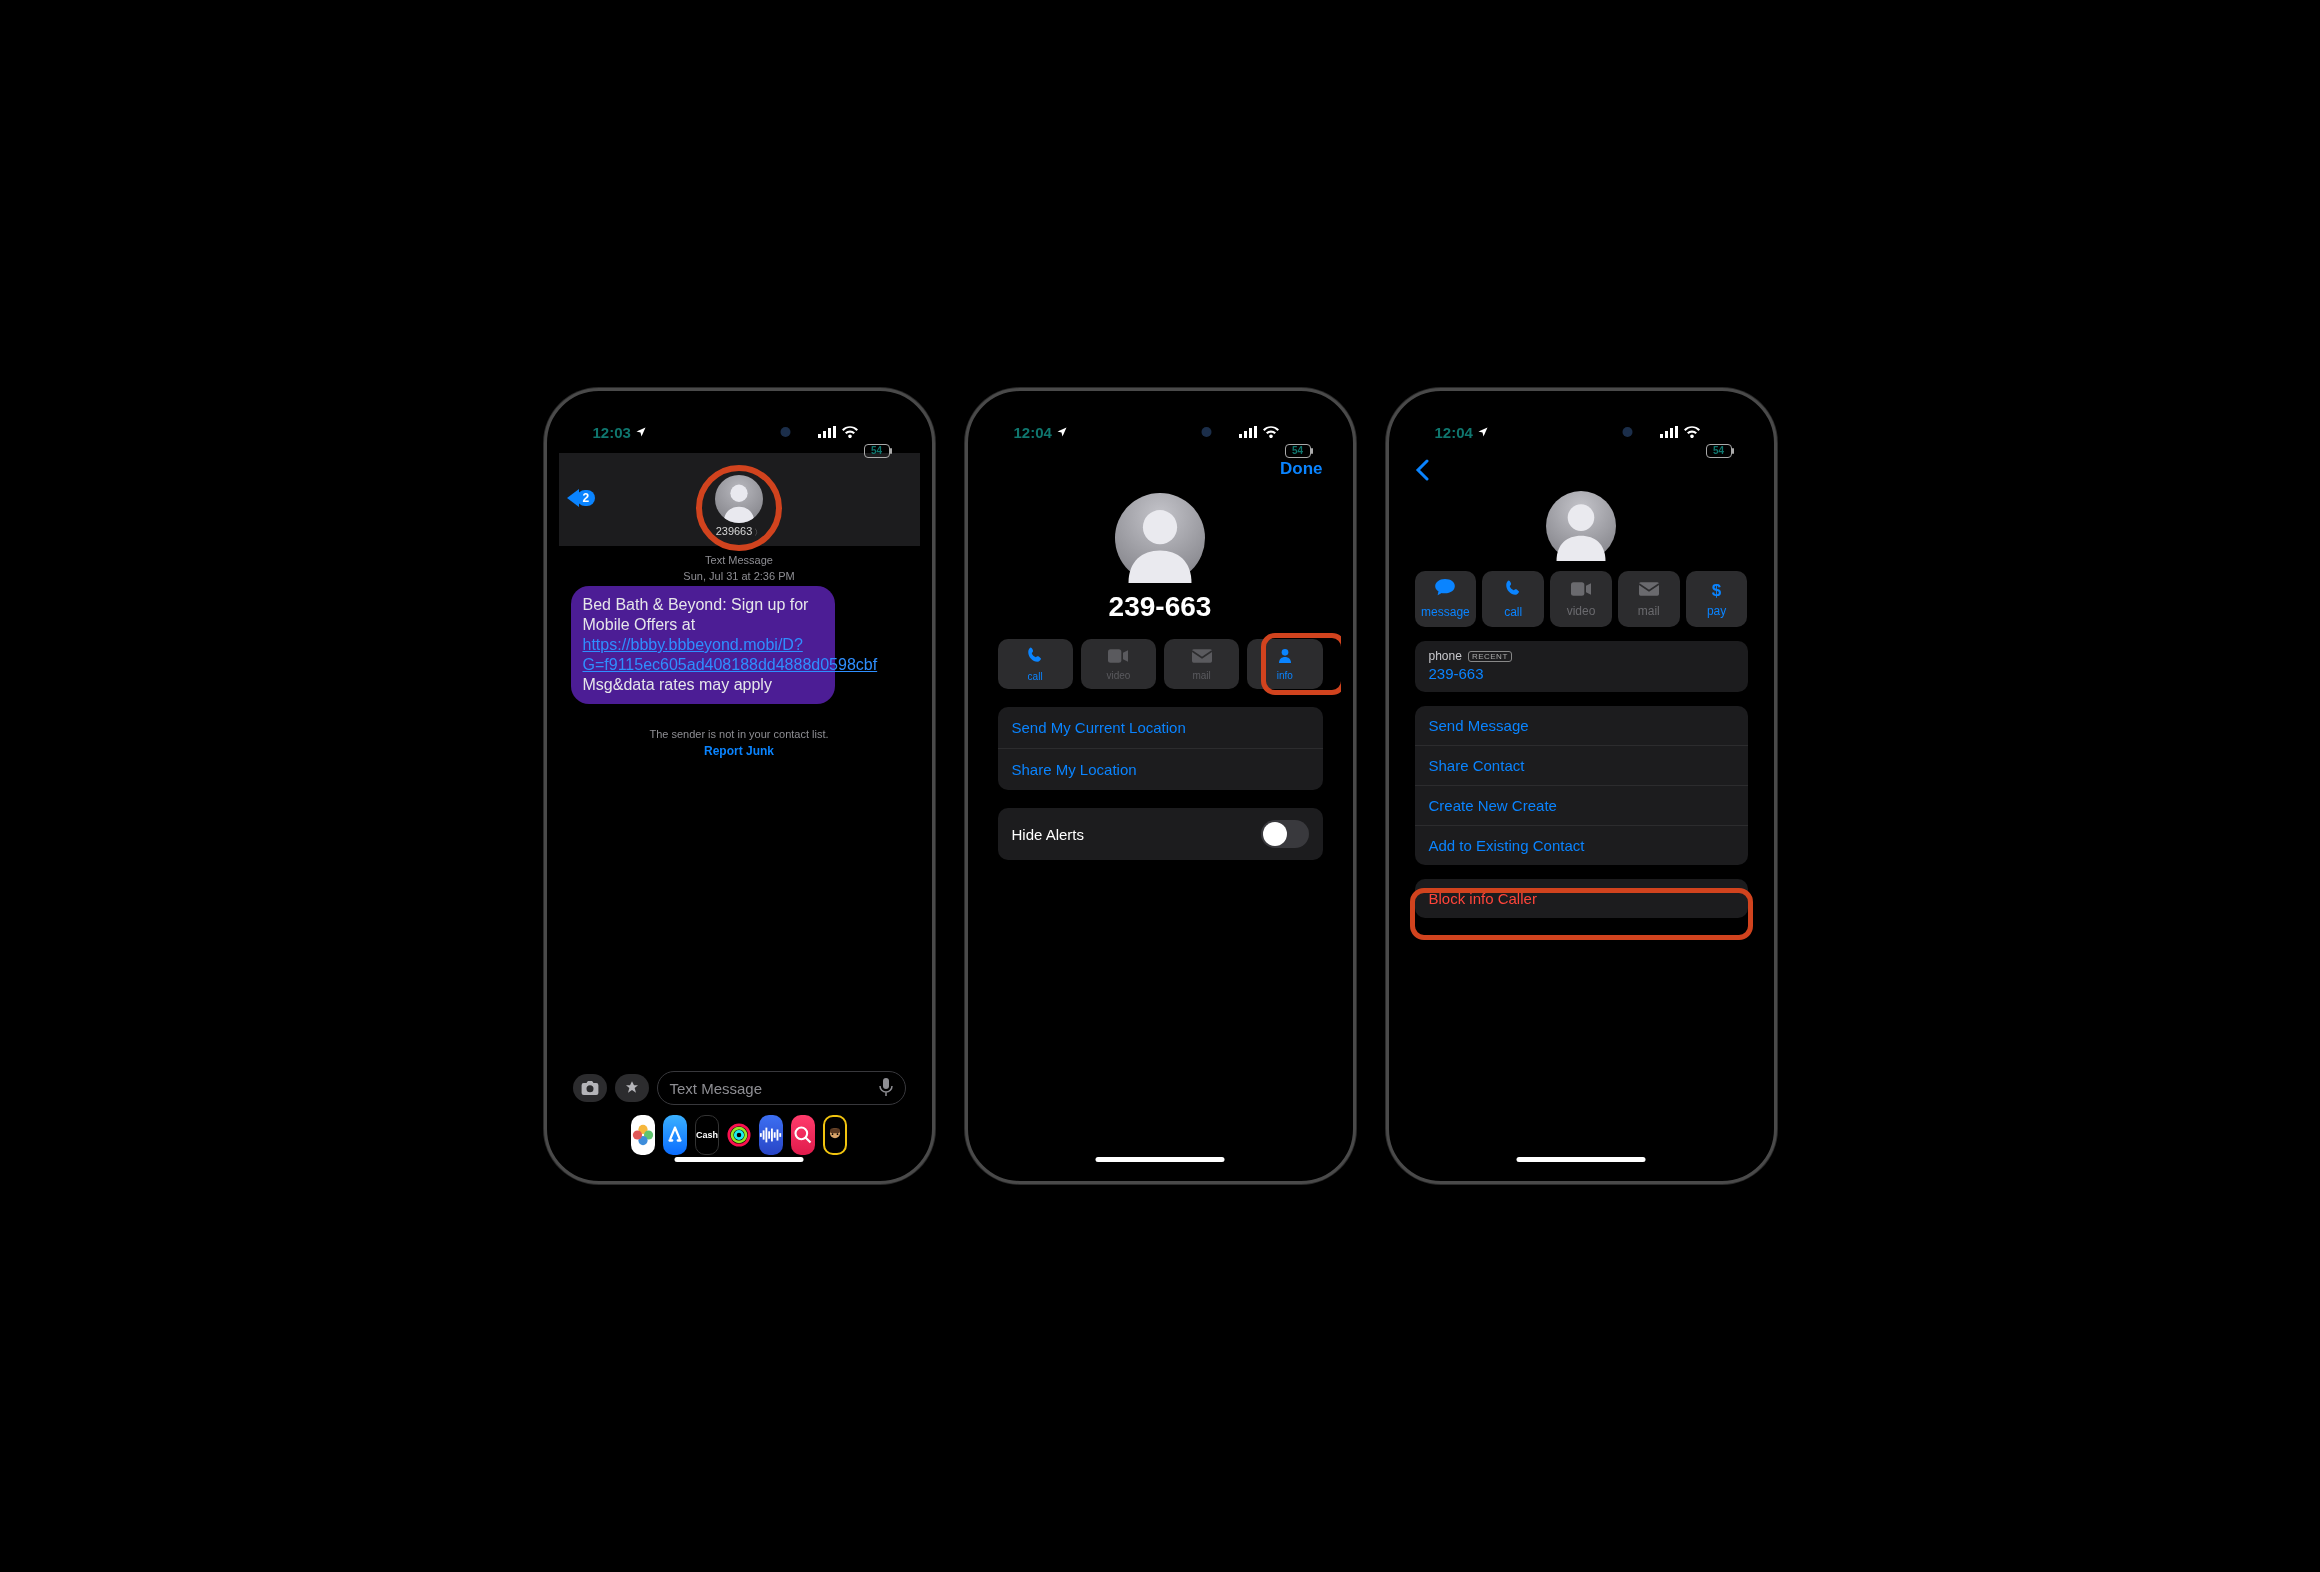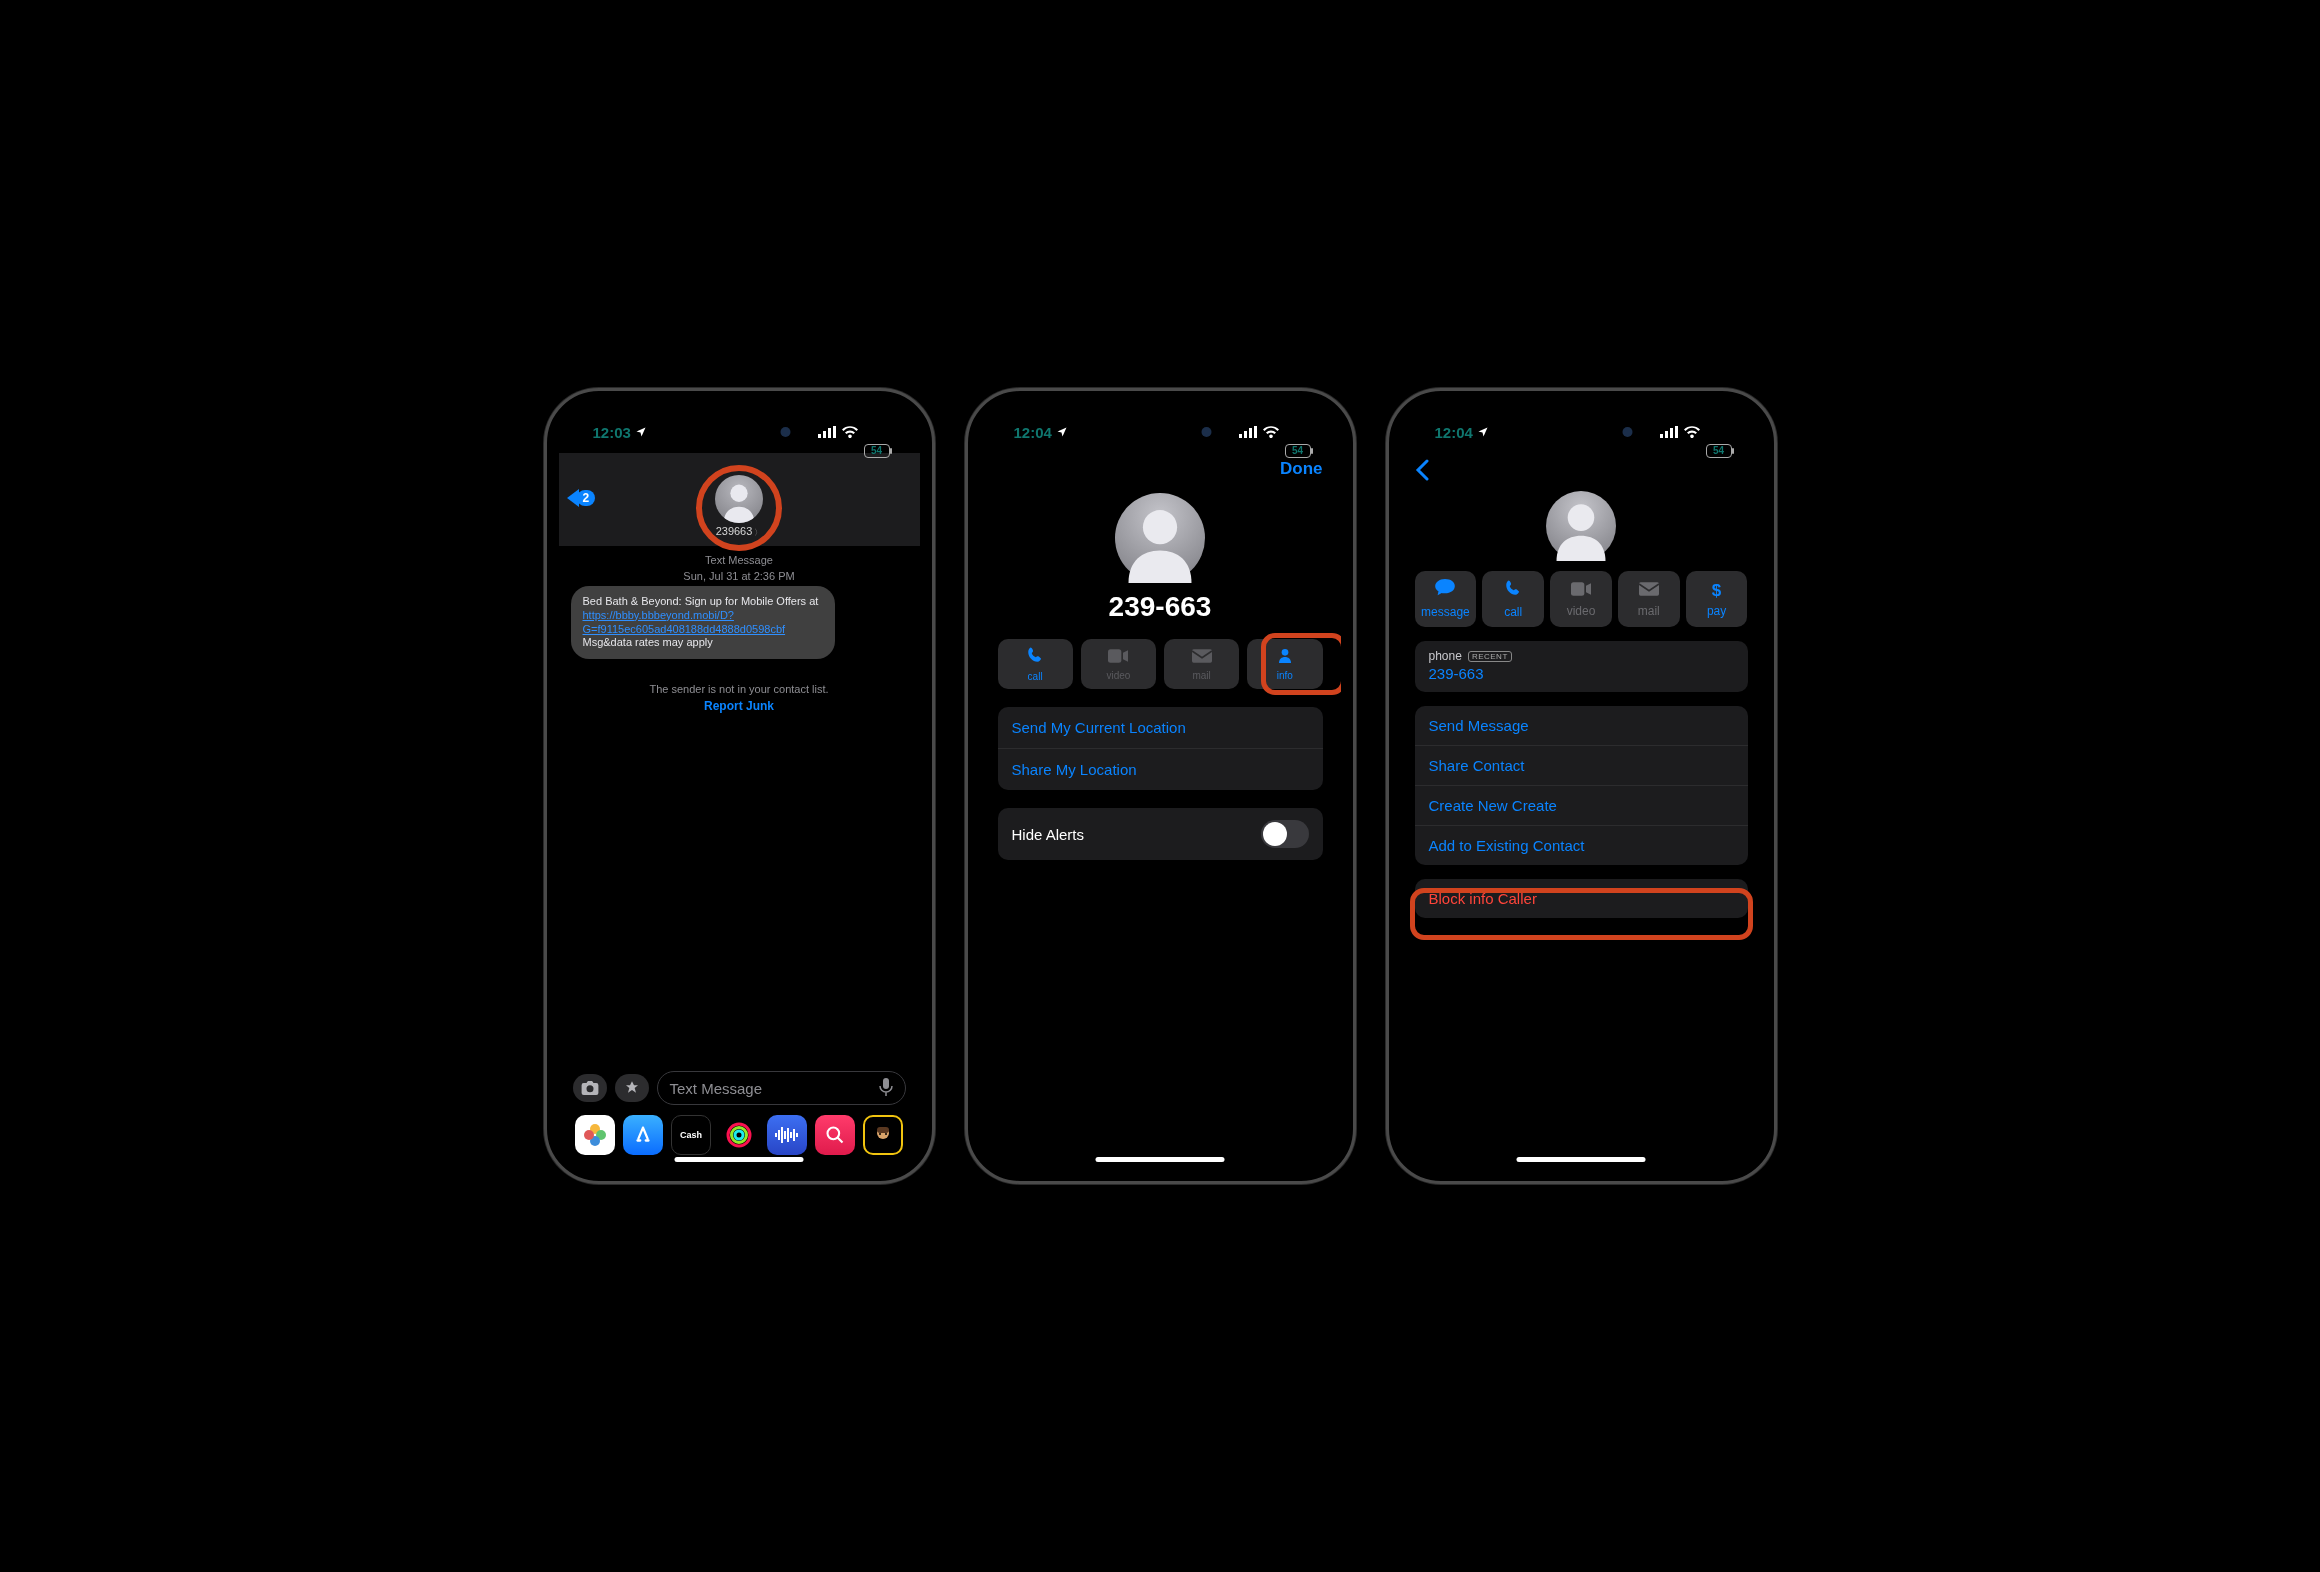--- a/index.html
+++ b/index.html
@@ -156,24 +156,24 @@
   .thread {
     padding: 8px 12px;
   }
   .meta {
     text-align: center;
     font-size: 11px;
     color: #8e8e93;
     margin-bottom: 4px;
   }
   .bubble {
-    background: #404040;
+    background: #4c1d95;
     border-radius: 18px;
     padding: 9px 12px;
-    font-size: 11px;
+    font-size: 16px;
     line-height: 1.25;
     max-width: 264px;
     color: #e6e6ea;
   }
   .bubble a { color: #2f8fff; text-decoration: underline; }
   .sender-note { text-align: center; font-size: 11px; color: #8e8e93; margin-top: 24px; }
   .report-junk { text-align: center; font-size: 12px; color: #0a84ff; font-weight:600; margin-top: 4px; }
 
   .dock-area{
     position:absolute;left:0;right:0;bottom:0;
@@ -188,21 +188,21 @@
     border: 1px solid #38383c;
     background: transparent;
     display: flex;
     align-items: center;
     padding: 0 12px;
     color: #8e8e93;
     font-size: 15px;
     justify-content:space-between;
   }
   .dock{display:flex;gap:8px;justify-content:center;padding-top:2px}
-  .app-icon{width:40px;height:40px;border-radius:10px;display:flex;align-items:center;justify-content:center;font-size:20px;color:#fff}
+  .app-icon{width:24px;height:40px;border-radius:10px;display:flex;align-items:center;justify-content:center;font-size:20px;color:#fff}
 
   
   .nav2 { display:flex; justify-content:flex-end; padding:6px 18px 0; }
   .done { color:#0a84ff; font-size:17px; font-weight:600; }
   .big-avatar {
     width:90px;height:90px;border-radius:50%;
     background: radial-gradient(circle at 50% 25%, #c4c4ca, #7a7a80);
     margin:14px auto 8px;display:flex;
   }
   .big-avatar svg{width:100%;height:100%}

